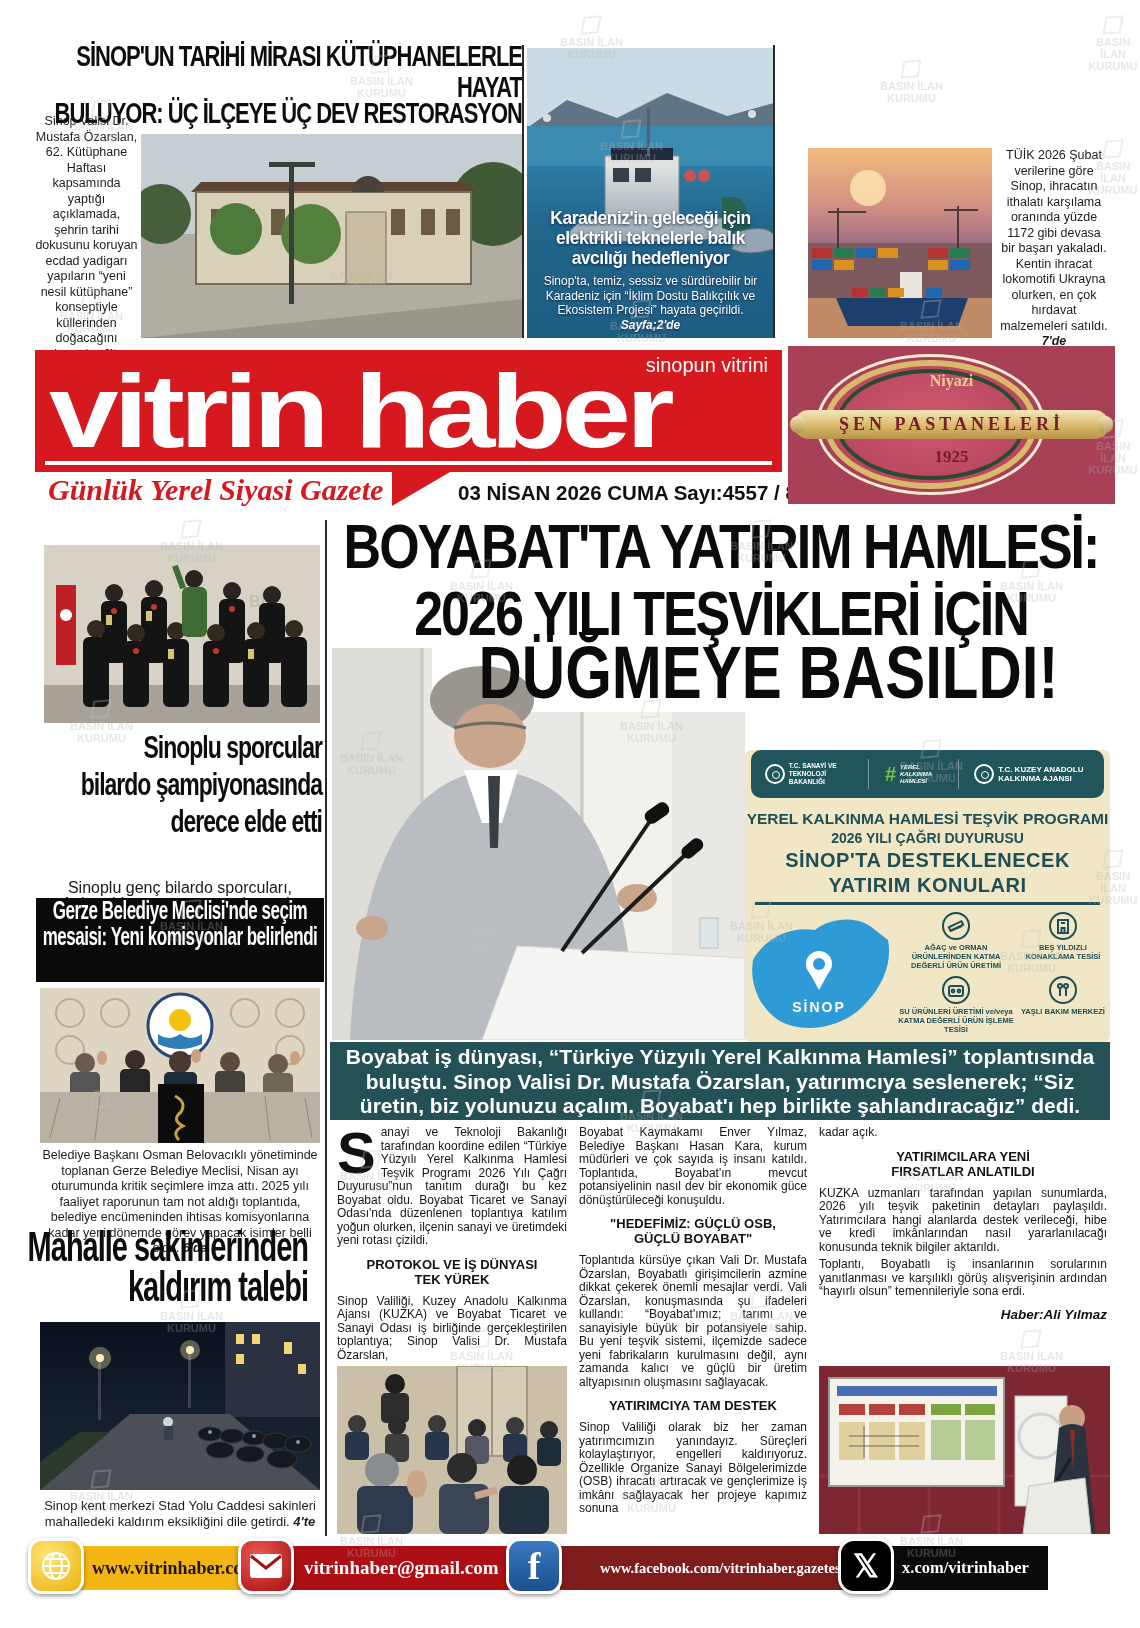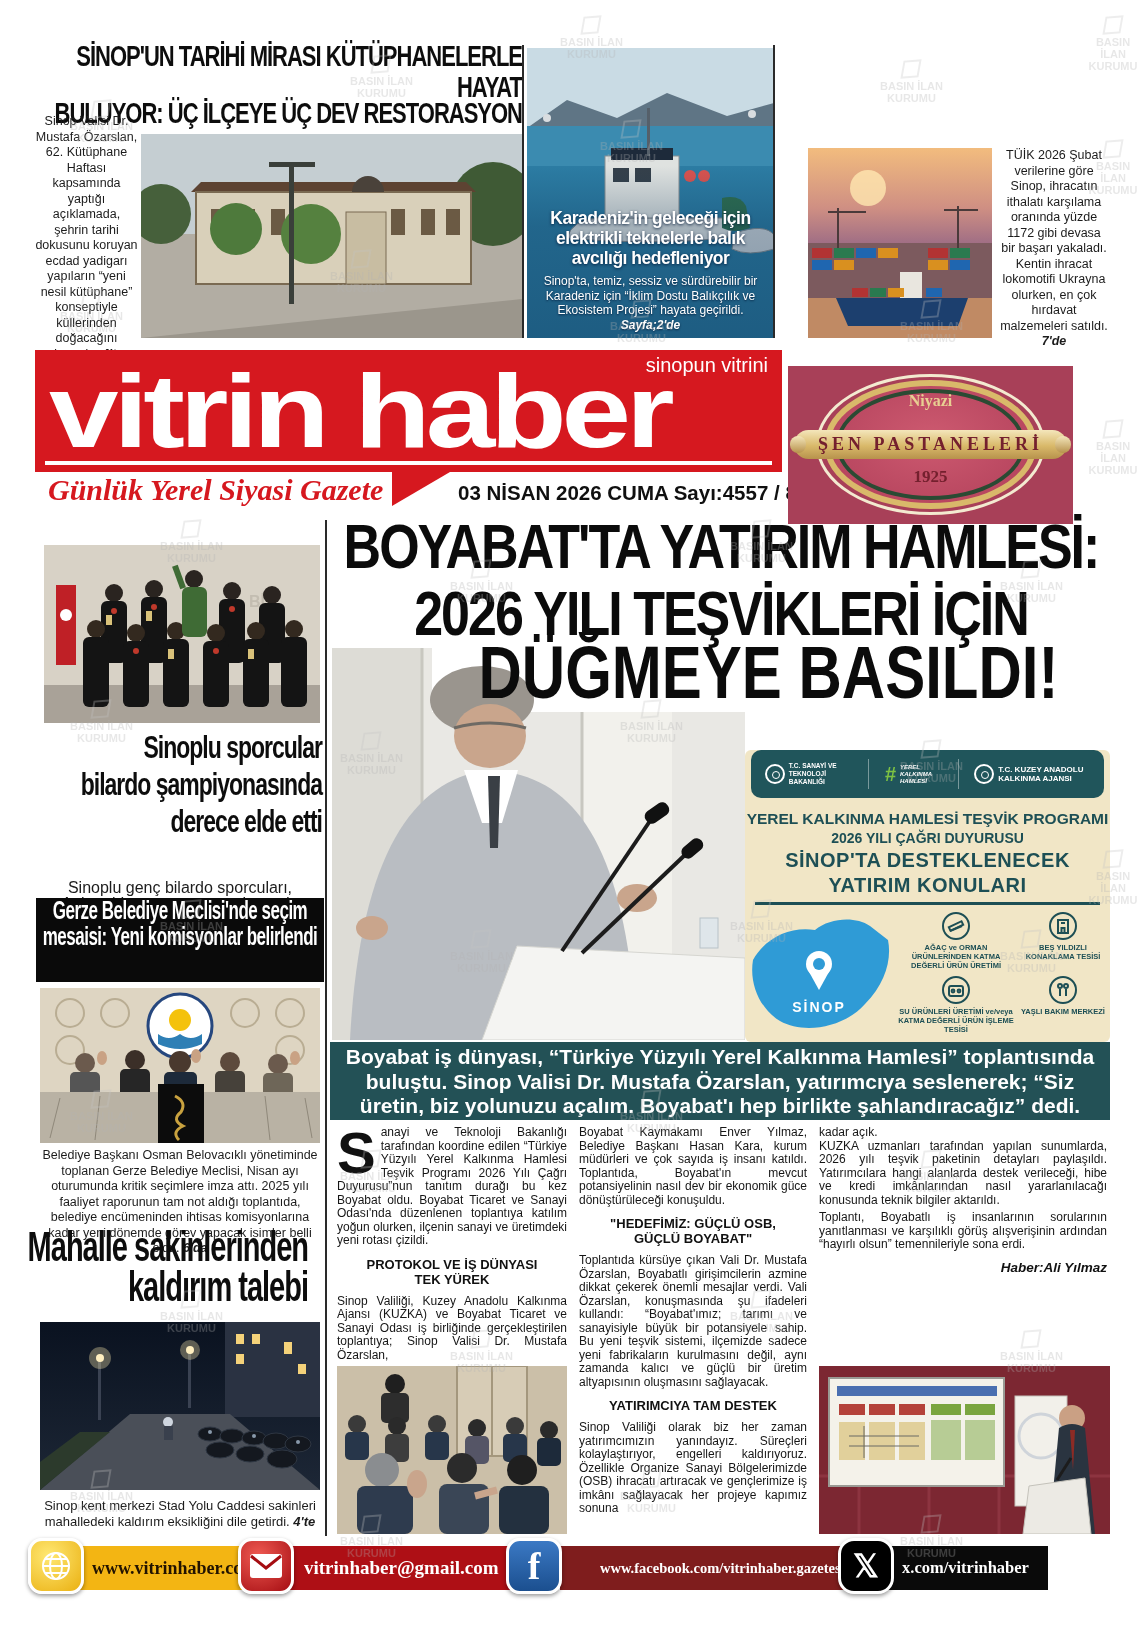--- a/index.html
+++ b/index.html
@@ -21,21 +21,21 @@
   .wm i{display:block;width:18px;height:18px;border:2px solid #c4c4c4;margin:0 auto 2px;transform:skew(-10deg,-5deg)}
   
   .mast-red{position:absolute;left:35px;top:350px;width:747px;height:122px;background:#d6181f}
   .mast-title{position:absolute;left:14px;top:2px;font-size:100px;line-height:112px;font-weight:bold;color:#fff;letter-spacing:-4px;transform:scale(1.25,1.04);transform-origin:0 0;white-space:nowrap}
   .mast-tag{position:absolute;right:14px;top:4px;color:#fff;font-weight:normal;font-size:20px}
   .mast-rule{position:absolute;left:10px;right:10px;bottom:7px;height:4px;background:#fff}
   .mast-script{position:absolute;left:48px;top:473px;font-family:"Liberation Serif",serif;font-style:italic;font-weight:bold;font-size:30px;color:#d6181f}
   .mast-wedge{position:absolute;left:392px;top:472px;width:0;height:0;border-top:34px solid #d6181f;border-right:58px solid transparent}
   .mast-date{position:absolute;left:458px;top:481px;font-size:20.5px;font-weight:bold;color:#101010}
   
-  .ad{position:absolute;left:788px;top:366px;width:285px;height:158px;background:#a84058;overflow:hidden}
+  .ad{position:absolute;left:788px;top:346px;width:327px;height:158px;background:#a84058;overflow:hidden}
   .ad .ova{position:absolute;left:28px;top:8px;width:229px;height:141px;border:3px solid #f3ead0;border-radius:50%}
   .ad .ovb{position:absolute;left:36px;top:14px;width:213px;height:129px;border:6px solid #d9b96a;border-radius:50%;background:radial-gradient(ellipse at 50% 45%,#cd5a70 0%,#b94760 70%,#a53a52 100%)}
   .ad .ovc{position:absolute;left:48px;top:23px;width:189px;height:111px;border:4px solid #2b4a33;border-radius:50%}
   .ad .niyazi{position:absolute;left:0;right:0;top:26px;text-align:center;font-family:"Liberation Serif",serif;font-weight:bold;font-size:16px;color:#e8cf92}
   .ad .band{position:absolute;left:6px;right:6px;top:64px;height:29px;background:linear-gradient(#f4e6bb,#d9b96a 55%,#b7924c);border-radius:15px;text-align:center;line-height:29px;font-family:"Liberation Serif",serif;font-weight:bold;font-size:18px;letter-spacing:4px;color:#74202e}
   .ad .band:before,.ad .band:after{content:"";position:absolute;top:6px;width:16px;height:17px;background:linear-gradient(#f4e6bb,#b7924c);border-radius:8px}
   .ad .band:before{left:-4px}.ad .band:after{right:-4px}
   .ad .yr{position:absolute;left:0;right:0;top:101px;text-align:center;font-family:"Liberation Serif",serif;font-weight:bold;font-size:17px;color:#74202e}
   
   .lead-h .ln{display:block;font-weight:bold;color:#0b0b0b;text-align:center;font-size:52px;line-height:53px;letter-spacing:-2px;margin-bottom:14px;transform:scaleY(1.22);transform-origin:50% 0}
@@ -532,20 +532,24 @@
       <span style="display:block">"HEDEFİMİZ: GÜÇLÜ OSB,</span>
       <span style="display:block">GÜÇLÜ BOYABAT"</span>
     </div>
     <p class="bodyp">Toplantıda kürsüye çıkan Vali Dr. Mustafa Özarslan, Boyabatlı girişimcilerin azmine dikkat çekerek önemli mesajlar verdi. Vali Özarslan, konuşmasında şu ifadeleri kullandı: “Boyabat'ımız; tarımı ve sanayisiyle büyük bir potansiyele sahip. Bu yeni teşvik sistemi, ilçemizde sadece yeni fabrikaların kurulmasını değil, aynı zamanda kalıcı ve güçlü bir üretim altyapısının oluşmasını sağlayacak.</p>
     <div class="subh">YATIRIMCIYA TAM DESTEK</div>
     <p class="bodyp">Sinop Valiliği olarak biz her zaman yatırımcımızın yanındayız. Süreçleri kolaylaştırıyor, engelleri kaldırıyoruz. Özellikle Organize Sanayi Bölgelerimizde (OSB) ihracatı artıracak ve gençlerimize iş imkânı sağlayacak her projeye kapımız sonuna</p>
   </div>
 
   <div class="abs" style="left:819px;top:1126px;width:288px;height:238px;overflow:hidden">
     <p class="bodyp">kadar açık.</p>
+    <div class="subh">
+      <span style="display:block">YATIRIMCILARA YENİ</span>
+      <span style="display:block">FIRSATLAR ANLATILDI</span>
+    </div>
     <p class="bodyp">KUZKA uzmanları tarafından yapılan sunumlarda, 2026 yılı teşvik paketinin detayları paylaşıldı. Yatırımcılara hangi alanlarda destek verileceği, hibe ve kredi imkânlarından nasıl yararlanılacağı konusunda teknik bilgiler aktarıldı.</p>
     <p class="bodyp" style="margin-top:4px">Toplantı, Boyabatlı iş insanlarının sorularının yanıtlanması ve karşılıklı görüş alışverişinin ardından “hayırlı olsun” temennileriyle sona erdi.</p>
     <div style="text-align:right;font-weight:bold;font-style:italic;font-size:13.5px;margin-top:8px;color:#111">Haber:Ali Yılmaz</div>
   </div>
   <div class="photo" style="left:819px;top:1366px;width:291px;height:168px">
     <svg viewBox="0 0 291 168" preserveAspectRatio="none">
       <rect width="291" height="168" fill="#7c2732"></rect>
       <g stroke="#8d3440" stroke-width="3">
           <line x1="0" y1="110" x2="291" y2="110"></line>
           <line x1="40" y1="95" x2="40" y2="168"></line>

